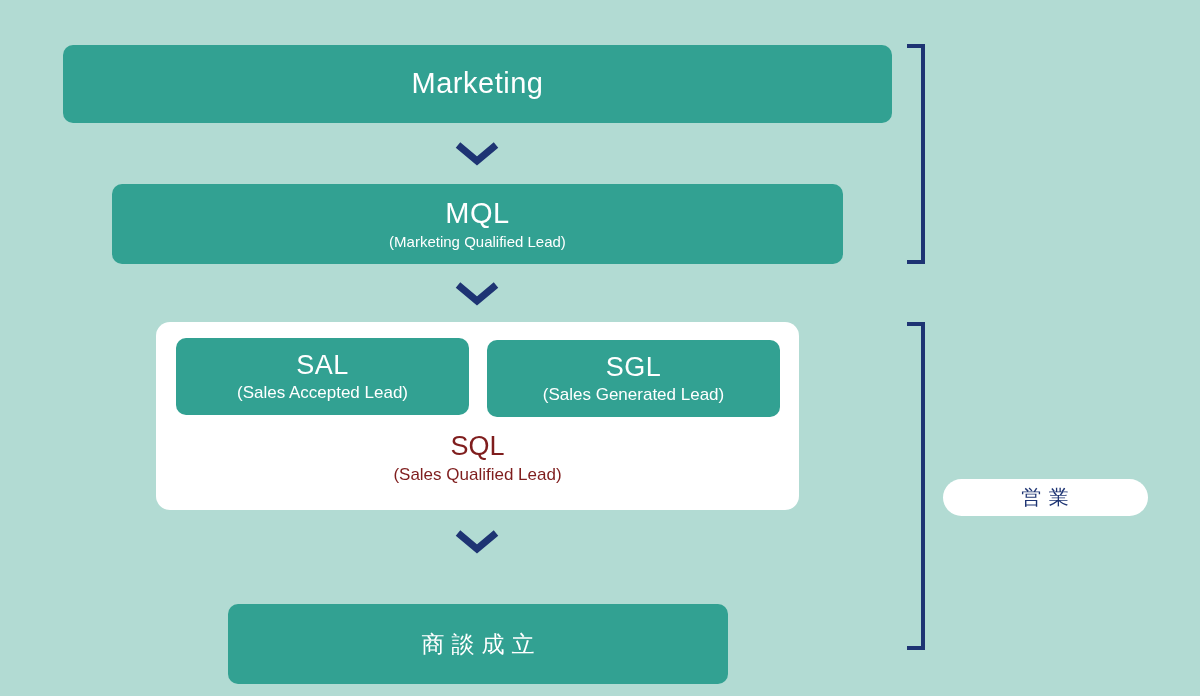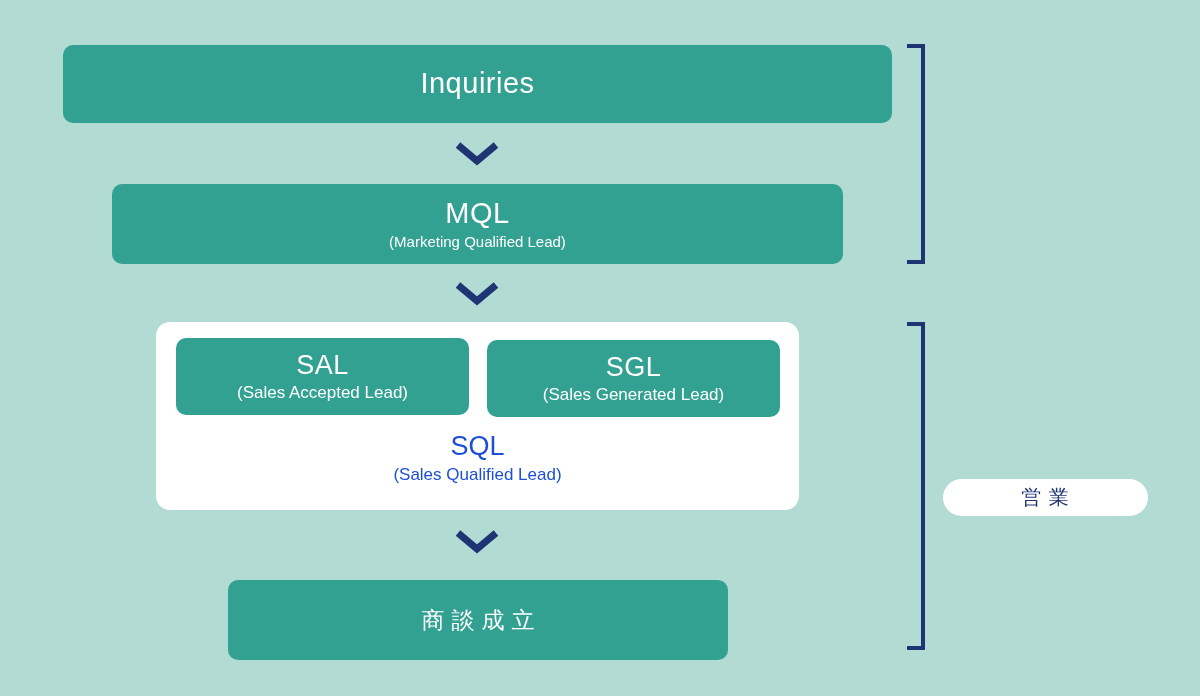--- a/index.html
+++ b/index.html
@@ -46,25 +46,25 @@
     border-radius:14px;
   }
   .sal{left:176px;top:338px;width:293px;height:77px;}
   .sgl{left:487px;top:340px;width:293px;height:77px;}
   .sal .box-title,.sgl .box-title{font-size:27px;}
   .sal .box-sub,.sgl .box-sub{font-size:17px;}
   .sql-text{
     position:absolute;
     left:156px;top:430px;width:643px;
     text-align:center;
-    color:#1d4ed8;
+    color:#7f1d1d;
   }
   .sql-title{font-size:27px;font-weight:500;line-height:1.2;}
   .sql-sub{font-size:17px;line-height:1.3;margin-top:2px;}
-  .deal{left:228px;top:580px;width:500px;height:80px;}
+  .deal{left:228px;top:604px;width:500px;height:80px;}
   .deal-title{
     font-size:23px;
     letter-spacing:7px;
     text-indent:7px;
     font-weight:500;
   }
   .chevron{position:absolute;left:454px;width:46px;height:26px;}
   .c1{top:141px;}
   .c2{top:281px;}
   .c3{top:529px;}
@@ -95,21 +95,21 @@
   }
   .p1{top:140px;}
   .p2{top:479px;}
 </style>
 </head>
 <body>
 
 <div class="canvas">
 
   <div class="box inquiries">
-    <div class="box-title">Inquiries</div>
+    <div class="box-title">Marketing</div>
   </div>
 
   <svg class="chevron c1" viewBox="0 0 46 26">
     <polyline points="4,4 23,20 42,4" fill="none" stroke="#1e3473" stroke-width="7"></polyline>
   </svg>
 
   <div class="box mql">
     <div class="box-title">MQL</div>
     <div class="box-sub">(Marketing Qualified Lead)</div>
   </div>

